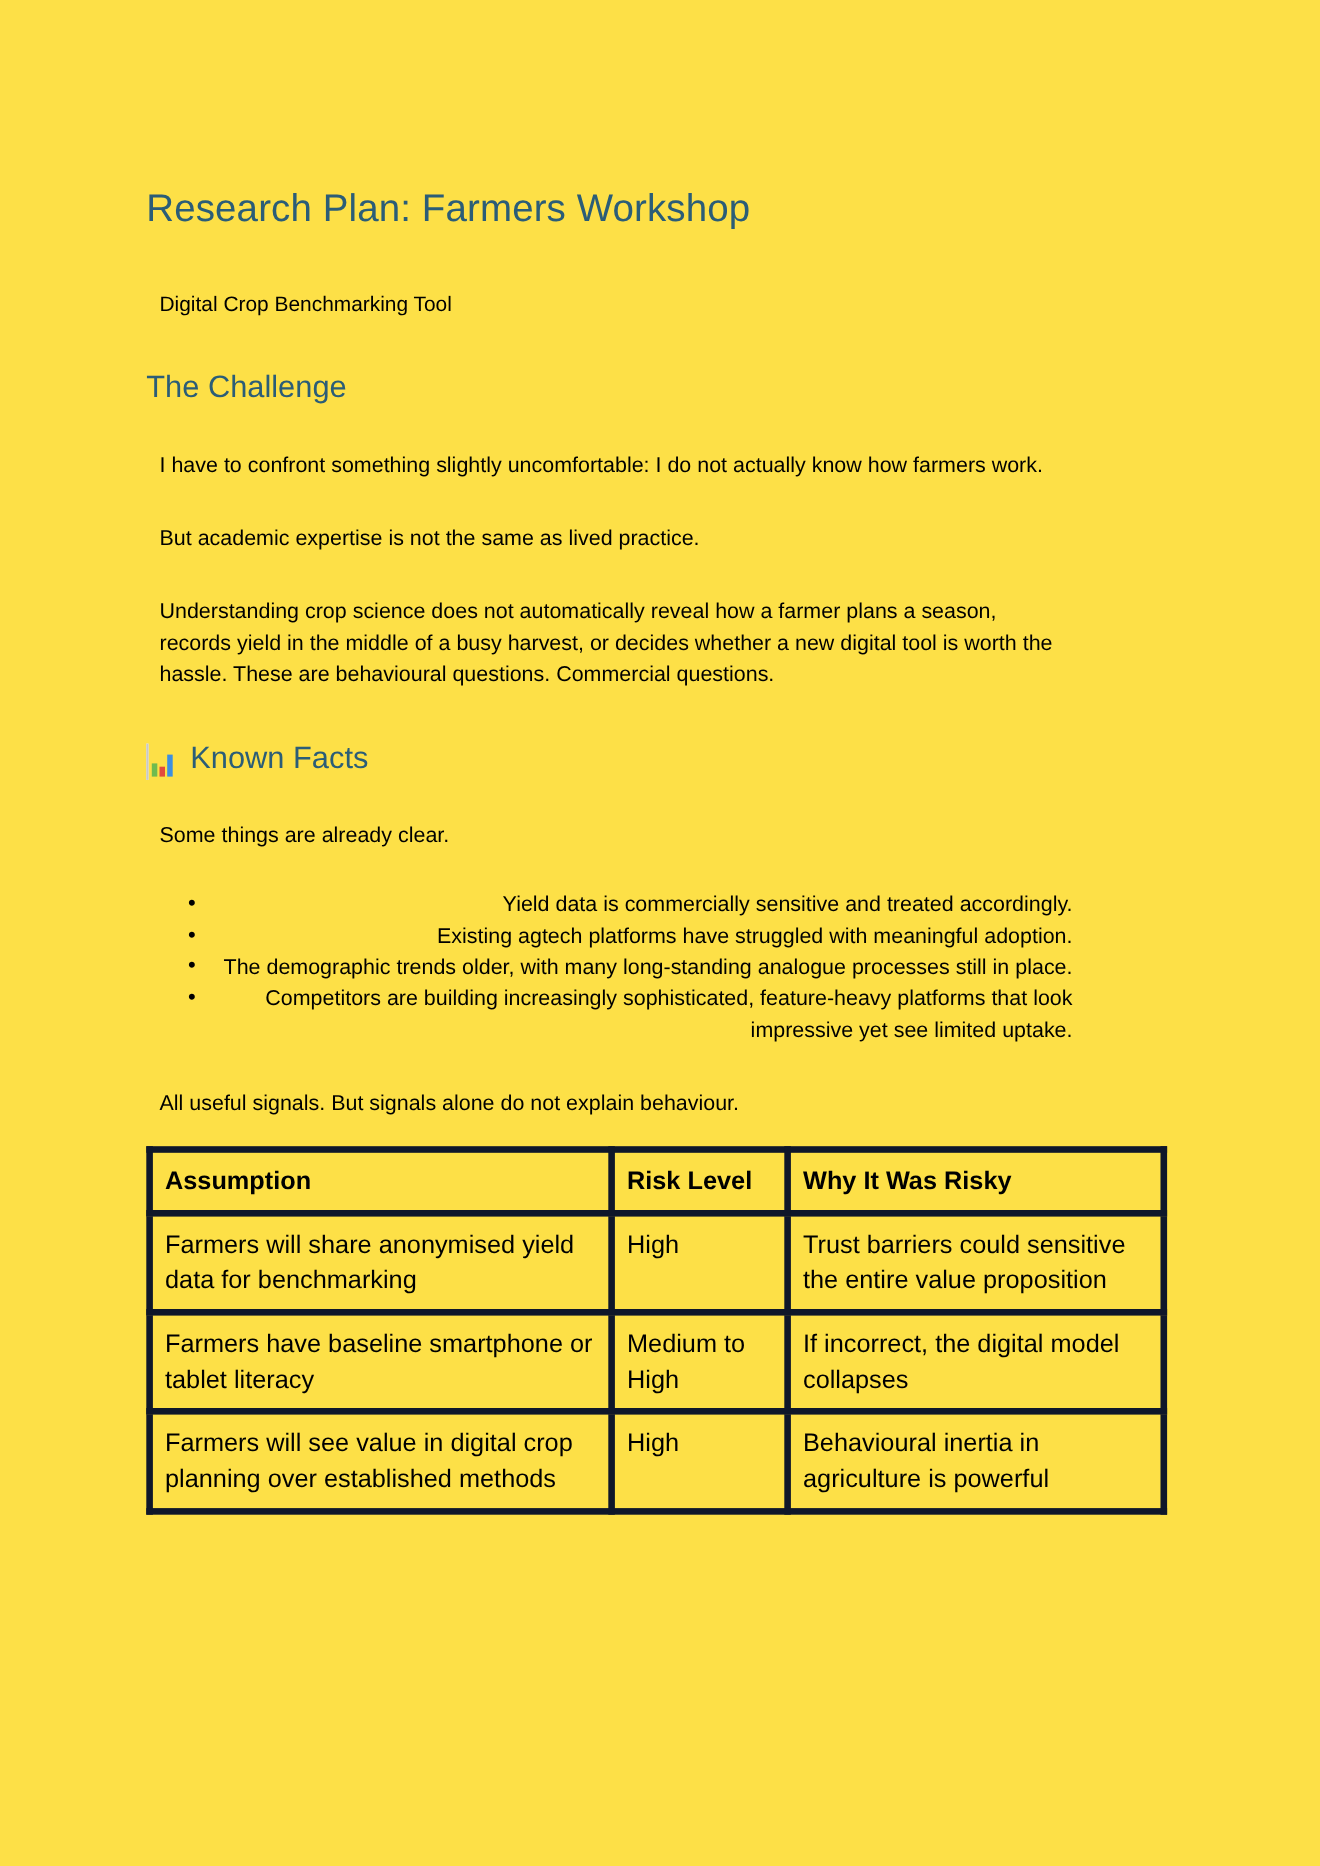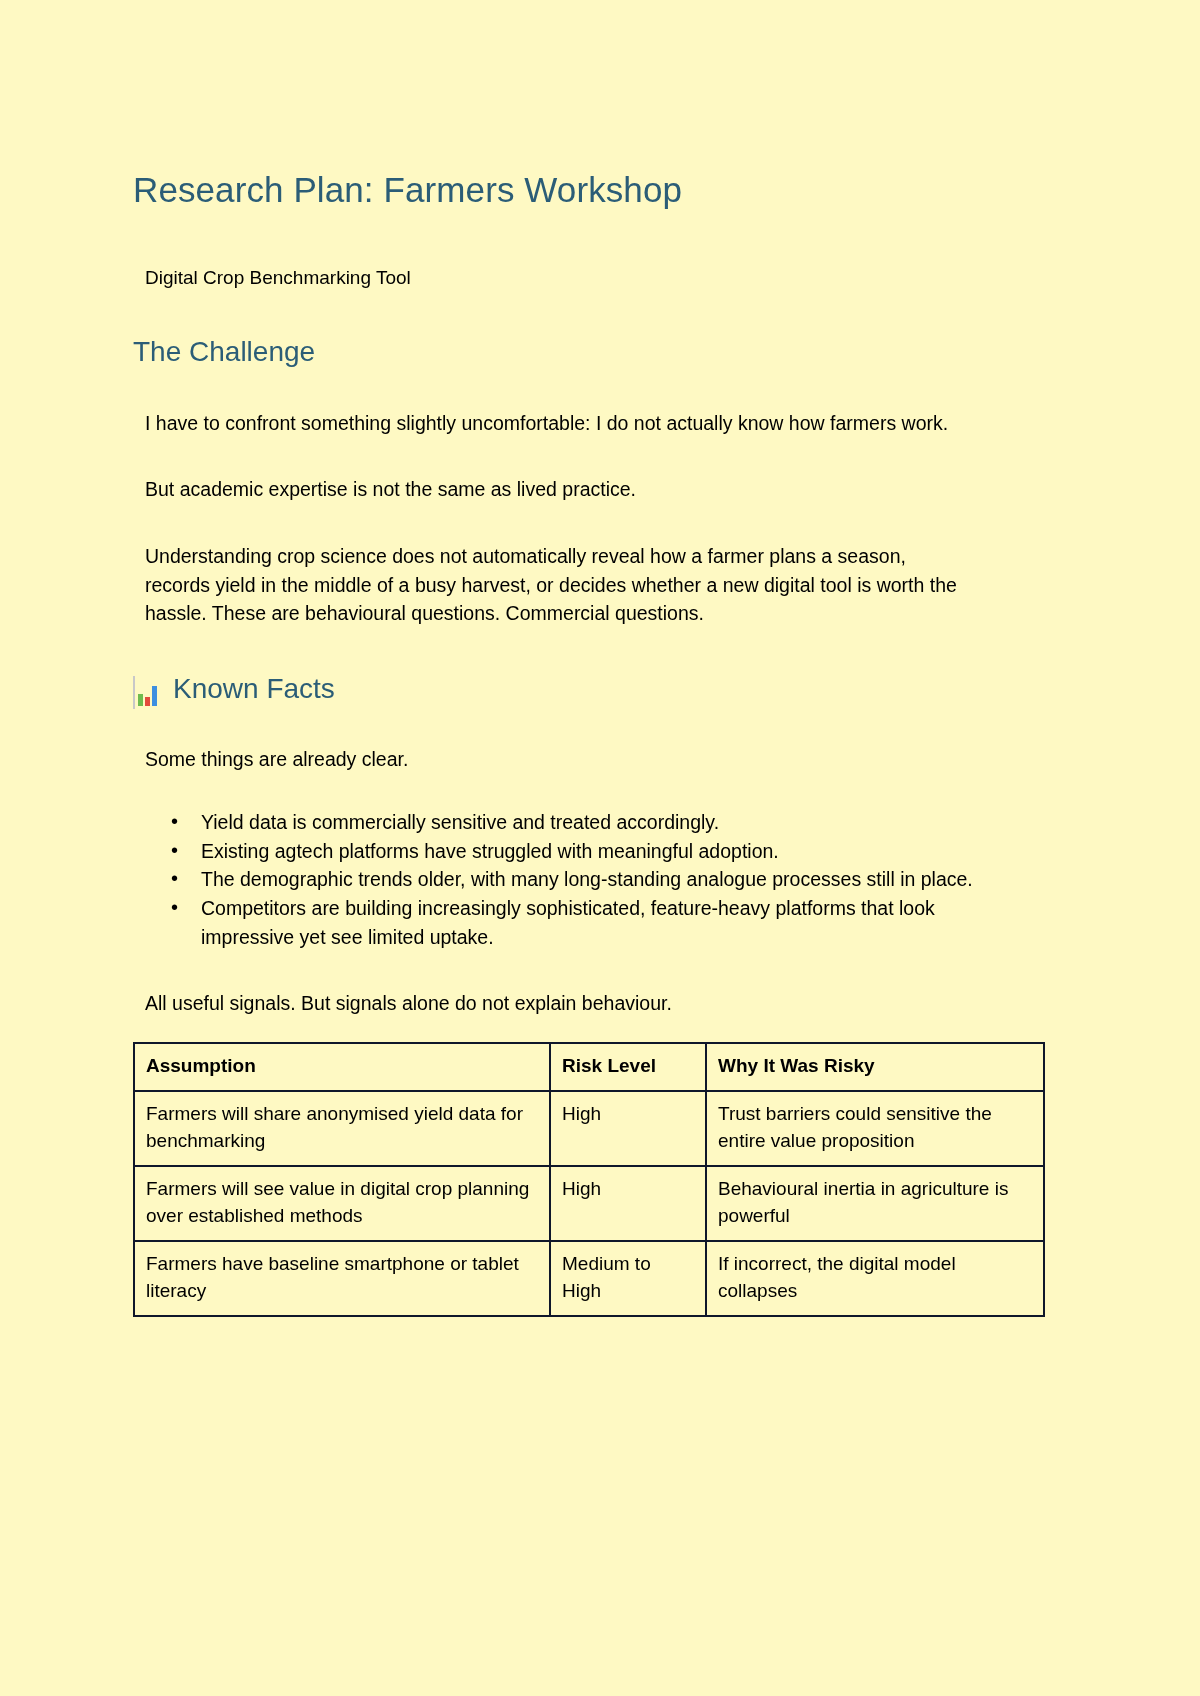--- a/index.html
+++ b/index.html
@@ -8,21 +8,21 @@
     background: #ffffff;
   }
   body {
     font-family: "Liberation Sans", sans-serif;
     color: #000000;
   }
   .page {
     position: relative;
     width: 1200px;
     height: 1696px;
-    background: #fef9c3;
+    background: #fde047;
     box-sizing: border-box;
     overflow: hidden;
   }
   .content {
     position: absolute;
     left: 133px;
     top: 0;
     width: 842px;
   }
   h1.doc-title {
@@ -65,20 +65,21 @@
     line-height: 1.47;
     color: #000000;
     margin: 12px;
     padding-top: 26px;
   }
   ul.facts-list {
     margin: 0;
     padding-top: 22px;
     padding-left: 68px;
     list-style: none;
+    text-align: right;
   }
   ul.facts-list li {
     font-size: 19.5px;
     line-height: 1.47;
     color: #000000;
     position: relative;
     padding-left: 0;
     margin-bottom: 0;
   }
   ul.facts-list li::before {
@@ -90,24 +91,24 @@
     color: #000000;
   }
   table.risk-table {
     border-collapse: collapse;
     width: 838px;
     margin-top: 24px;
     table-layout: fixed;
   }
   table.risk-table th,
   table.risk-table td {
-    border: 2px solid #0f172a;
+    border: 6px solid #0f172a;
     vertical-align: top;
     padding: 9px 11px 10px 11px;
-    font-size: 19px;
+    font-size: 23px;
     line-height: 1.42;
     text-align: left;
   }
   table.risk-table th {
     font-weight: bold;
     color: #000000;
   }
   table.risk-table td {
     font-weight: normal;
     color: #000000;
@@ -242,26 +243,26 @@
           <th class="col-why">Why It Was Risky</th>
         </tr>
       </thead>
       <tbody>
         <tr>
           <td>Farmers will share anonymised yield data for benchmarking</td>
           <td>High</td>
           <td>Trust barriers could sensitive the entire value proposition</td>
         </tr>
         <tr>
+          <td>Farmers have baseline smartphone or tablet literacy</td>
+          <td>Medium to High</td>
+          <td>If incorrect, the digital model collapses</td>
+        </tr>
+        <tr>
           <td>Farmers will see value in digital crop planning over established methods</td>
           <td>High</td>
           <td>Behavioural inertia in agriculture is powerful</td>
         </tr>
-        <tr>
-          <td>Farmers have baseline smartphone or tablet literacy</td>
-          <td>Medium to High</td>
-          <td>If incorrect, the digital model collapses</td>
-        </tr>
       </tbody>
     </table>
 
   </div>
 </div>
 
 </body></html>

